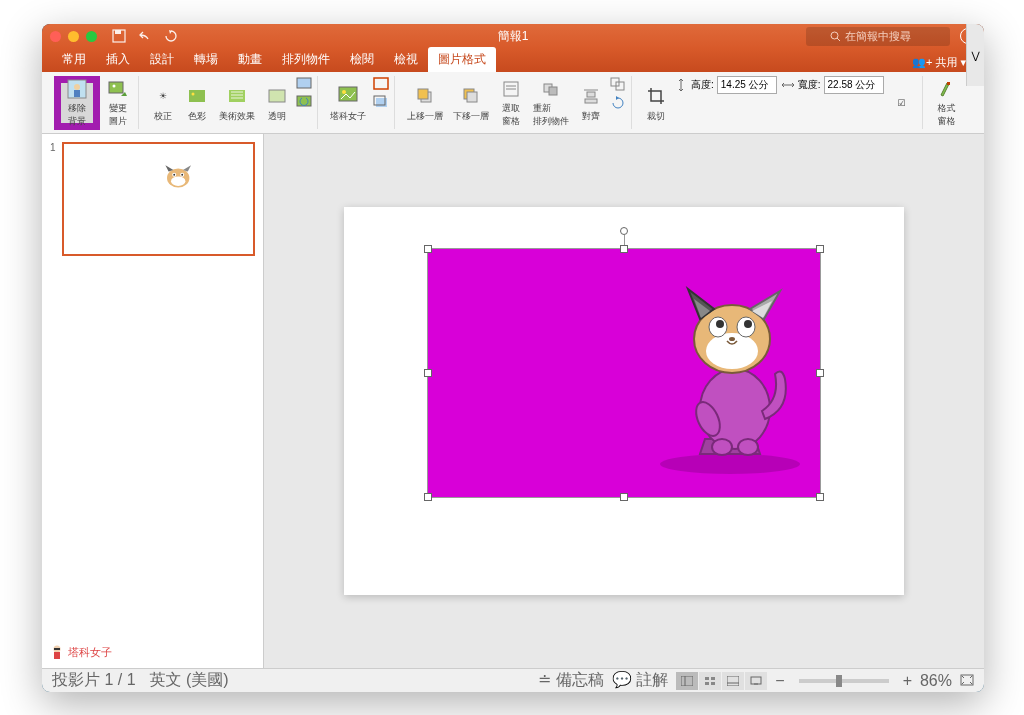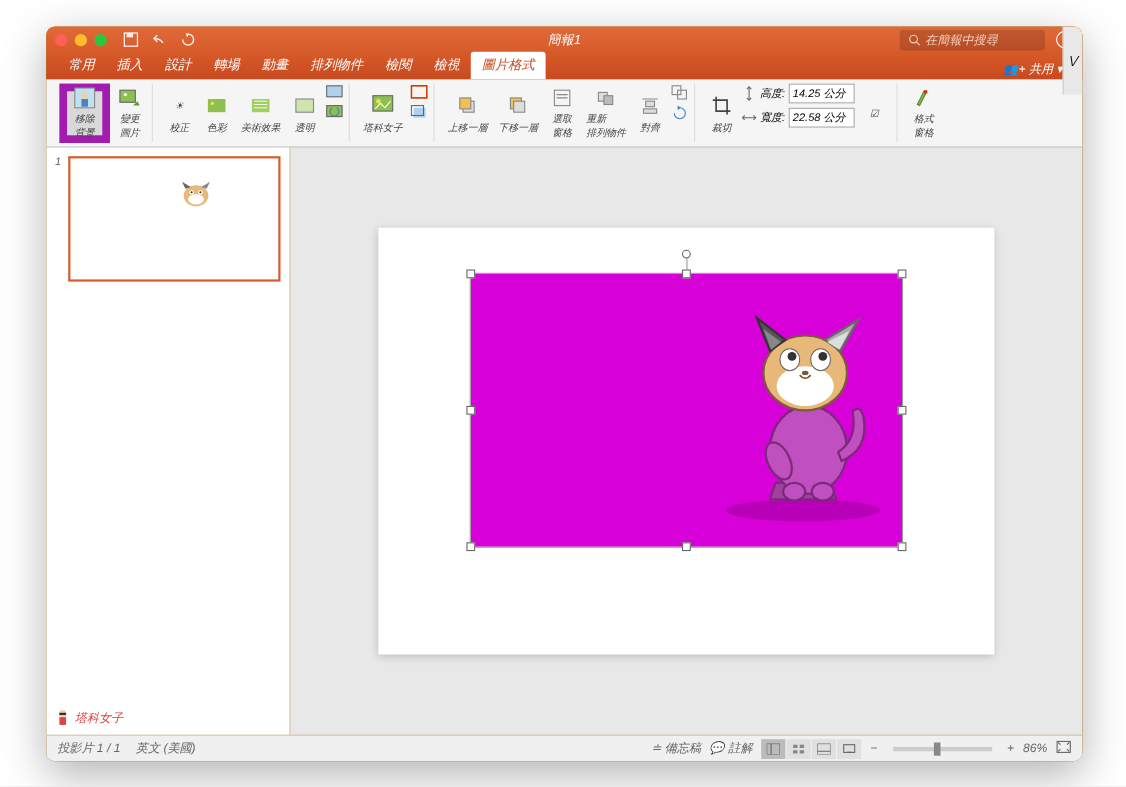--- a/index.html
+++ b/index.html
@@ -1,60 +1,60 @@
 <!DOCTYPE html>
 <html><head>
 <meta charset="utf-8">
 <style>
 * { margin: 0; padding: 0; box-sizing: border-box; font-family: "Microsoft YaHei", "PingFang TC", sans-serif; }
 body { background: transparent; width: 1024px; height: 715px; position: relative; }
-.window { position: absolute; top: 24px; left: 42px; width: 942px; height: 668px; background: #a16207; border-radius: 8px; overflow: hidden; box-shadow: 0 12px 40px rgba(0,0,0,0.3); font-style: italic; }
+.window { position: absolute; top: 24px; left: 42px; width: 942px; height: 668px; background: #0c4a6e; border-radius: 8px; overflow: hidden; box-shadow: 0 12px 40px rgba(0,0,0,0.3); }
 .titlebar { height: 24px; background: linear-gradient(#e06a3a, #d85a2a); display: flex; align-items: center; padding: 0 8px; color: #fff; position: relative; }
 .traffic { display: flex; gap: 7px; }
 .tl-dot { width: 11px; height: 11px; border-radius: 50%; }
 .tl-close { background: #ff5f57; } .tl-min { background: #ffbd2e; } .tl-max { background: #28c940; }
 .qat { display: flex; gap: 10px; margin-left: 14px; align-items: center; }
 .qat-btn { width: 16px; height: 16px; display: flex; align-items: center; justify-content: center; opacity: 0.9; }
 .title-text { position: absolute; left: 50%; transform: translateX(-50%); font-size: 12px; color: #fff; }
-.search-box { margin-left: auto; background: rgba(0,0,0,0.15); border-radius: 3px; padding: 2px 8px; font-size: 11px; color: #f5d0c0; display: flex; align-items: center; gap: 4px; width: 132px; }
+.search-box { margin-left: auto; background: rgba(0,0,0,0.15); border-radius: 3px; padding: 2px 24px; font-size: 11px; color: #f5d0c0; display: flex; align-items: center; gap: 4px; width: 144px; }
 .smiley { margin-left: 10px; width: 16px; height: 16px; border: 1.5px solid #fff; border-radius: 50%; position: relative; }
 .tabs-row { height: 24px; background: linear-gradient(#d85a2a, #c74a1e); display: flex; align-items: flex-end; padding: 0 10px; position: relative; }
 .tab { padding: 4px 10px; font-size: 12px; color: #fff; cursor: pointer; }
 .tab.active { background: #fff; color: #c74a1e; border-radius: 3px 3px 0 0; }
 .share-btn { margin-left: auto; color: #fff; font-size: 11px; padding: 2px 8px; }
 .ribbon { height: 62px; background: #f5f5f5; border-bottom: 1px solid #ccc; display: flex; align-items: center; padding: 4px 8px; gap: 4px; }
 .rb-group { display: flex; align-items: flex-start; gap: 2px; padding: 0 4px; border-right: 1px solid #ddd; height: 100%; }
 .rb-group:last-child { border-right: none; }
 .rb-btn { display: flex; flex-direction: column; align-items: center; justify-content: center; padding: 2px 4px; font-size: 9px; color: #444; gap: 2px; min-width: 30px; height: 54px; }
 .rb-btn.selected { background: #d8d8d8; border: 7px solid #a21caf; }
 .rb-btn .icon { width: 24px; height: 24px; display: flex; align-items: center; justify-content: center; }
 .rb-small { display: flex; flex-direction: column; gap: 2px; }
 .rb-sm-btn { width: 18px; height: 16px; display: flex; align-items: center; justify-content: center; }
-.size-fields { display: flex; flex-direction: column; gap: 4px; font-size: 10px; }
+.size-fields { display: flex; flex-direction: row; gap: 4px; font-size: 10px; }
 .size-row { display: flex; align-items: center; gap: 3px; }
 .size-input { width: 60px; height: 18px; border: 1px solid #aaa; background: #fff; font-size: 10px; padding: 0 3px; display: flex; align-items: center; }
 .body-area { display: flex; height: calc(100% - 110px - 24px); }
 .thumb-panel { width: 222px; background: #fff; border-right: 1px solid #ccc; padding: 8px; position: relative; }
 .thumb-item { display: flex; gap: 6px; }
 .thumb-num { font-size: 10px; color: #666; }
 .thumb-slide { width: 200px; height: 114px; border: 2px solid #d85a2a; background: #fff; position: relative; }
 .thumb-cat { position: absolute; top: 18px; left: 86px; width: 50px; height: 40px; }
 .watermark { position: absolute; bottom: 8px; left: 8px; font-size: 11px; color: #d44; display: flex; align-items: center; gap: 4px; }
 .edit-area { flex: 1; background: #e8e8e8; display: flex; align-items: center; justify-content: center; position: relative; }
 .slide-canvas { width: 560px; height: 388px; background: #fff; box-shadow: 0 2px 8px rgba(0,0,0,0.2); position: relative; }
 .image-sel { position: absolute; top: 42px; left: 84px; width: 392px; height: 248px; background: #d800d8; }
 .sel-border { position: absolute; inset: -1px; border: 1px solid #999; }
 .handle { position: absolute; width: 8px; height: 8px; background: #fff; border: 1px solid #666; }
 .h-tl { top: -4px; left: -4px; } .h-tm { top: -4px; left: 50%; margin-left: -4px; } .h-tr { top: -4px; right: -4px; }
 .h-ml { top: 50%; left: -4px; margin-top: -4px; } .h-mr { top: 50%; right: -4px; margin-top: -4px; }
 .h-bl { bottom: -4px; left: -4px; } .h-bm { bottom: -4px; left: 50%; margin-left: -4px; } .h-br { bottom: -4px; right: -4px; }
 .rotate-handle { position: absolute; top: -22px; left: 50%; margin-left: -4px; width: 8px; height: 8px; background: #fff; border: 1px solid #666; border-radius: 50%; }
 .rotate-line { position: absolute; top: -14px; left: 50%; width: 1px; height: 14px; background: #999; }
 .cat-img { position: absolute; right: 10px; top: 30px; width: 160px; height: 200px; }
-.statusbar { height: 24px; background: #f0f0f0; border-top: 1px solid #ccc; display: flex; align-items: center; padding: 0 10px; font-size: 11px; color: #666; gap: 14px; }
+.statusbar { height: 24px; background: #f0f0f0; border-top: 1px solid #ccc; display: flex; align-items: center; padding: 0 10px; font-size: 16px; color: #666; gap: 14px; }
 .sb-right { margin-left: auto; display: flex; align-items: center; gap: 8px; }
 .view-btns { display: flex; gap: 1px; }
 .vb { width: 22px; height: 18px; background: #e0e0e0; display: flex; align-items: center; justify-content: center; }
 .vb.active { background: #bbb; }
 .zoom-slider { width: 90px; height: 4px; background: #ccc; position: relative; margin: 0 6px; }
 .zoom-thumb { position: absolute; left: 42%; top: -4px; width: 6px; height: 12px; background: #888; }
 .collapse-btn { position: absolute; top: 0; right: 0; width: 18px; height: 62px; background: #e8e8e8; border-left: 1px solid #ccc; display: flex; align-items: center; justify-content: center; font-size: 10px; }
 </style>
 </head>
 <body>

